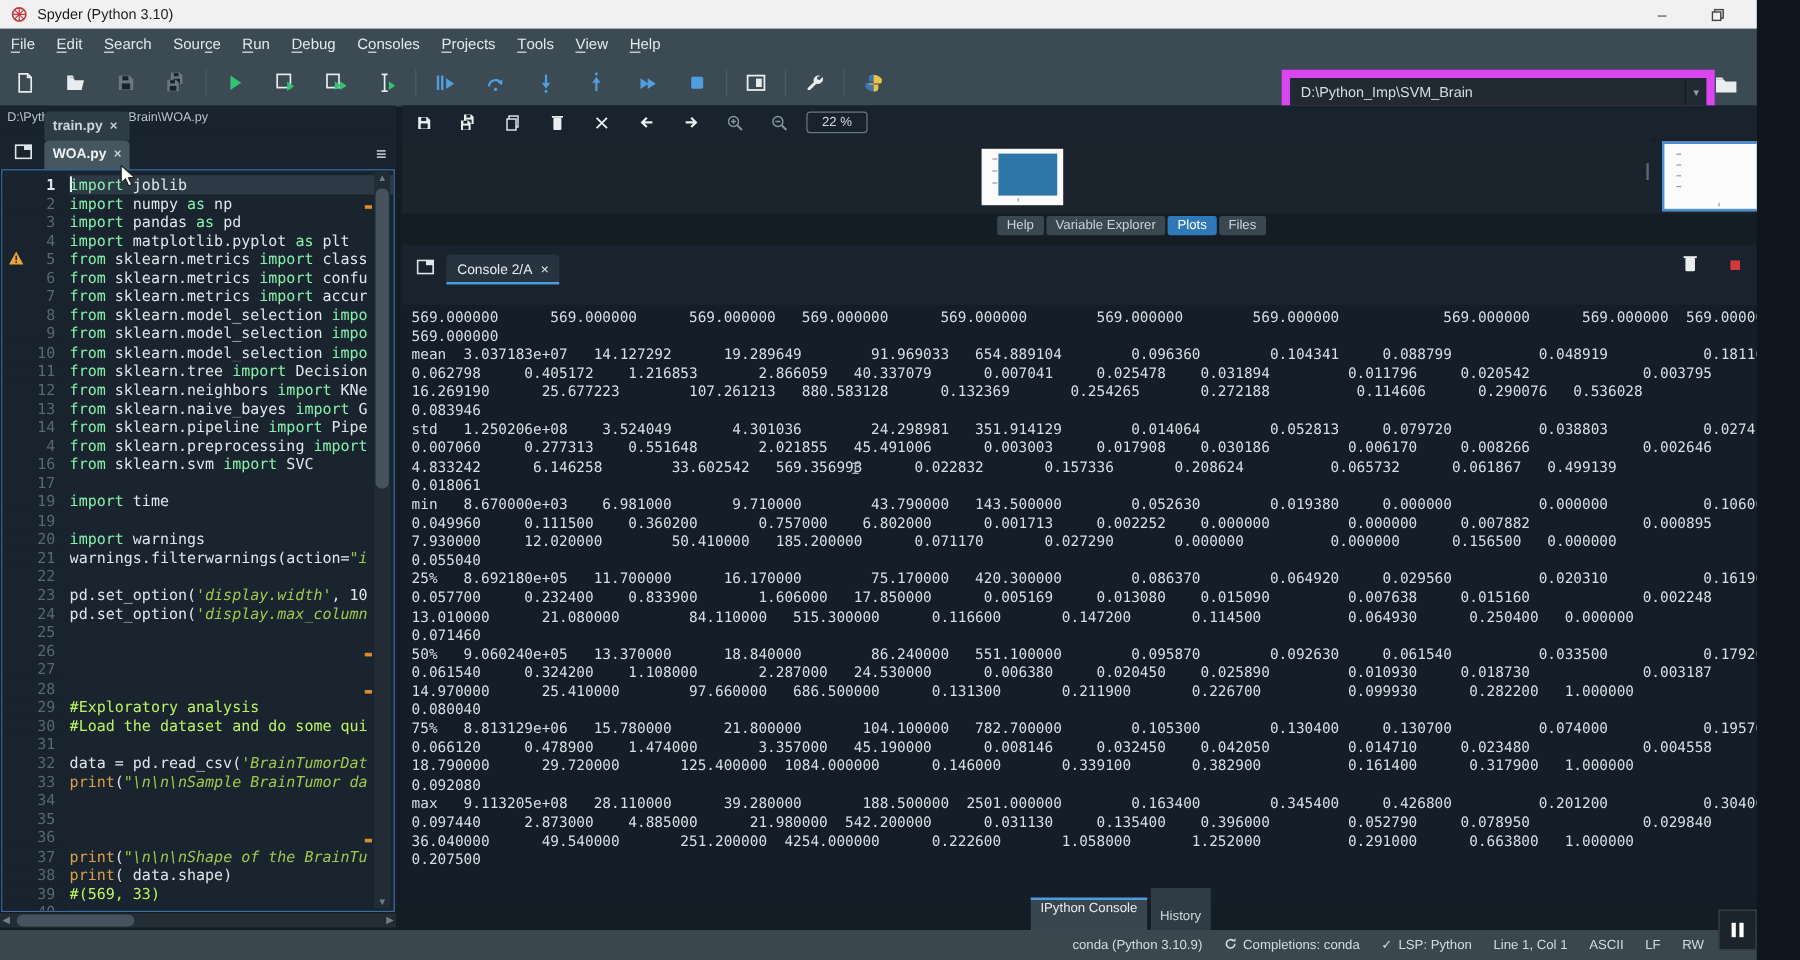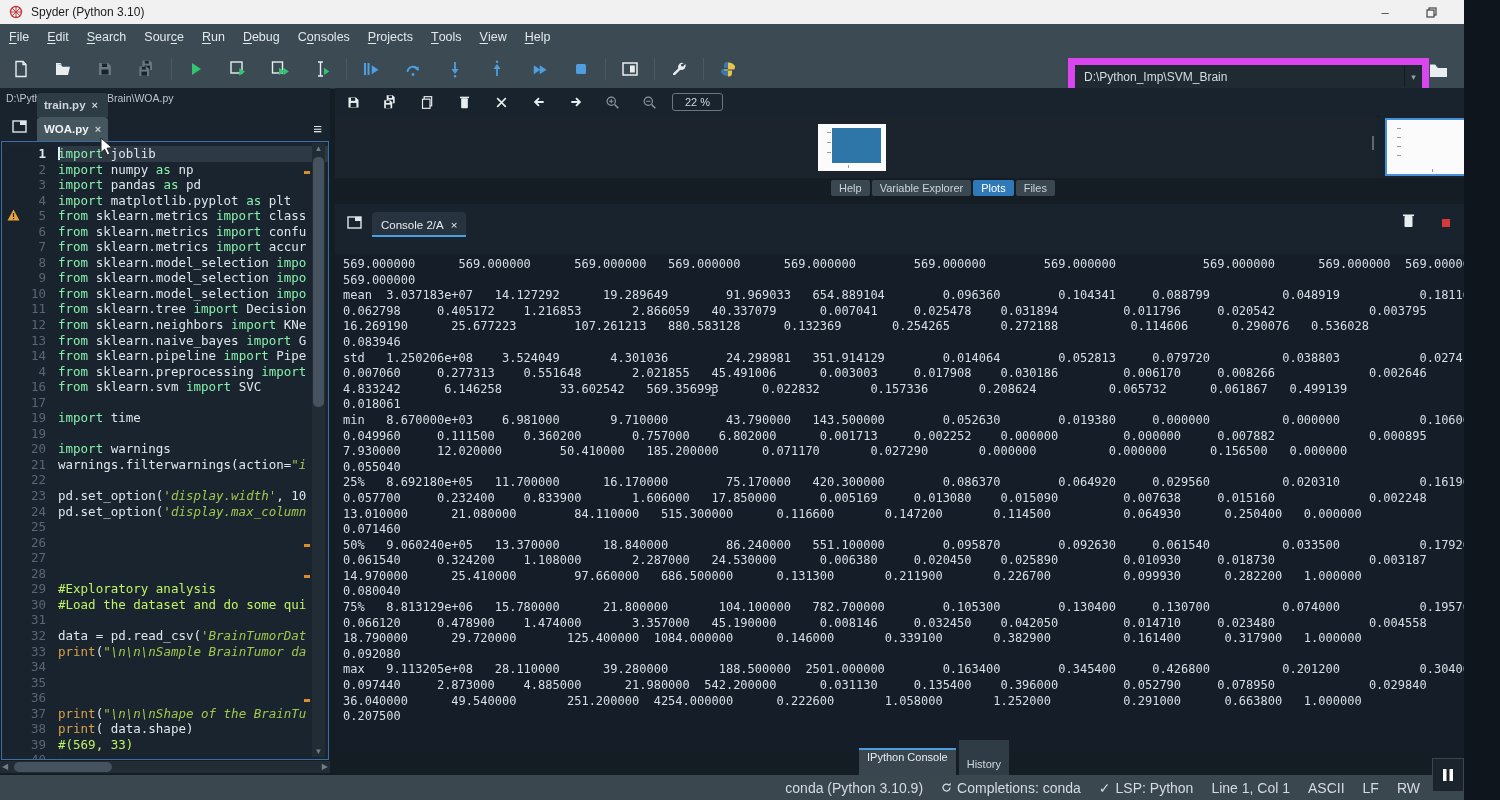--- a/index.html
+++ b/index.html
@@ -96,21 +96,21 @@
            line-height:15.6px;color:#d8dee6;white-space:pre;}
   #con-vscroll{position:absolute;right:2px;top:36px;width:7px;height:510px;background:#1b242c;}
   #con-vscroll .handle{position:absolute;left:1px;top:12px;width:5px;height:88px;background:#46535e;border-radius:3px;}
   #con-bottom{position:absolute;left:335px;top:753px;width:1165px;height:22px;background:#141c24;
               display:flex;align-items:center;gap:3px;padding-left:524px;box-sizing:border-box;}
   .btab{padding:18px 8px;font-size:11px;color:#cfd8de;background:#2f3c45;position:relative;}
   .btab.active{background:#39464f;color:#e6ecf0;border-top:2px solid #4a9de0;padding-top:1px;}
   
   #statusbar{position:absolute;left:0;top:775px;width:1500px;height:25px;background:#3a474f;
              display:flex;align-items:center;justify-content:flex-end;gap:18px;color:#d4dbe1;
-             font-size:14px;padding-right:80px;box-sizing:border-box;}
+             font-size:11px;padding-right:80px;box-sizing:border-box;}
   .sitem{display:flex;align-items:center;gap:5px;white-space:nowrap;}
   .cornerbtn{position:absolute;background:#1b242c;border:1px solid #39464f;width:30px;height:32px;
              display:flex;align-items:center;justify-content:center;}
   
   #cursor-arrow{position:absolute;left:100px;top:137px;z-index:50;}
   #cursor-ibeam{position:absolute;left:709px;top:384px;z-index:50;color:#b9c3cc;font-size:13px;
                 font-family:"DejaVu Sans Mono",monospace;opacity:.9;}
 </style>
 </head>
 <body>

